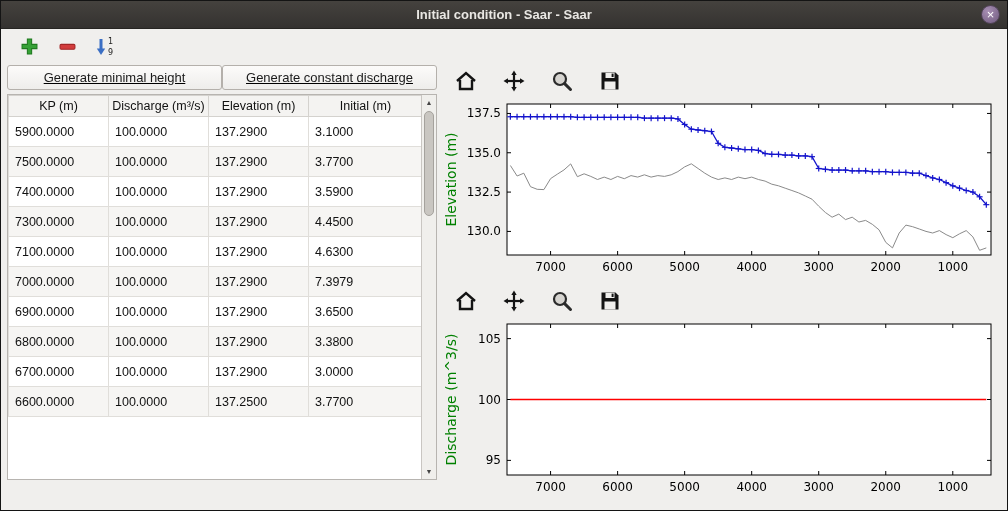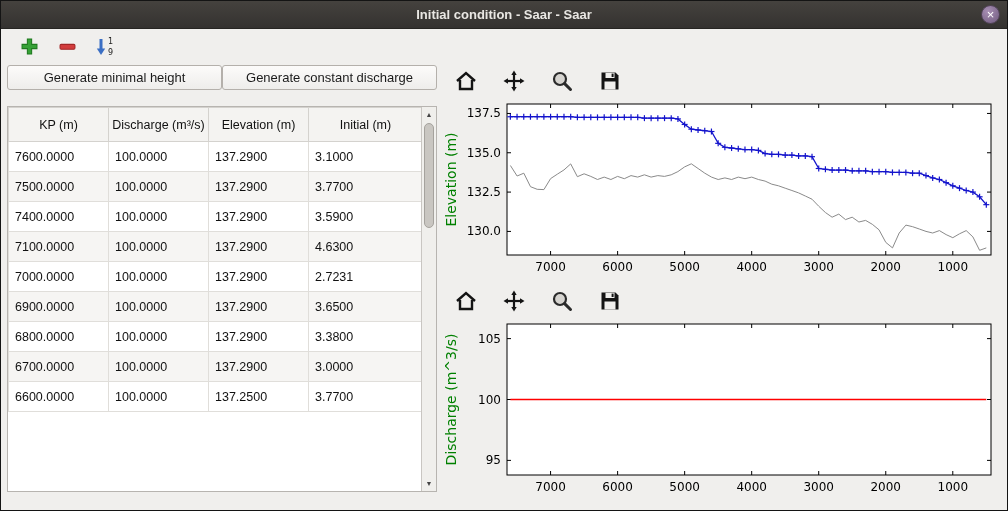--- a/index.html
+++ b/index.html
@@ -13,26 +13,26 @@
   .title{flex:1;text-align:center;color:#e9e7e3;font-weight:bold;font-size:13px;}
   .close-btn{position:absolute;right:7px;top:4px;width:19px;height:19px;border-radius:50%;
     background:radial-gradient(circle at 35% 30%, #a88fb4, #6f5a7e);border:1px solid #524458;
     color:#fff;display:flex;align-items:center;justify-content:center;font-size:13px;line-height:1;cursor:pointer;}
   
   .main-toolbar{height:34px;display:flex;align-items:center;gap:10px;padding-left:14px;flex:0 0 auto;}
   .tool-btn{width:28px;height:26px;display:flex;align-items:center;justify-content:center;background:transparent;border:0;padding:0;}
   
   .content{flex:1;display:flex;gap:6px;padding:2px 6px 8px 6px;min-height:0;}
   .left-panel{width:430px;flex:0 0 auto;display:flex;flex-direction:column;}
-  .left-buttons{display:flex;gap:0;margin-bottom:16px;}
+  .left-buttons{display:flex;gap:0;margin-bottom:4px;text-decoration:underline;}
   .gen-btn{flex:1;height:25px;background:linear-gradient(#fcfbfa,#eeedeb);border:1px solid #b4b0ab;border-radius:3px;font-size:13px;font-family:inherit;color:#1a1a1a;}
   .table-wrap{height:386px;display:flex;border:1px solid #b7b4b0;background:#fff;}
   .table-scroll{flex:1;overflow:hidden;}
   table{border-collapse:collapse;width:100%;table-layout:fixed;font-size:12.5px;color:#111;}
-  th{background:#f4f3f1;border:1px solid #d4d2ce;font-weight:normal;height:34px;text-align:center;padding:0 2px;}
+  th{background:#f4f3f1;border:1px solid #d4d2ce;font-weight:normal;height:21px;text-align:center;padding:0 2px;}
   td{border:1px solid #e0ded b;border:1px solid #e0deda;height:30px;padding:0 6px;background:#fff;}
   tbody tr:nth-child(even) td{background:#f6f5f3;}
   
   .vscroll{width:15px;flex:0 0 auto;background:#f0efec;border-left:1px solid #c9c6c2;display:flex;flex-direction:column;}
   .vs-btn{height:15px;display:flex;align-items:center;justify-content:center;font-size:7px;color:#444;}
   .vs-track{flex:1;position:relative;}
   .vs-thumb{position:absolute;top:1px;left:2px;right:2px;height:105px;background:#c9c6c1;border:1px solid #a5a29d;border-radius:7px;}
   
   .right-panel{flex:1;display:flex;flex-direction:column;min-width:0;}
   .chart-toolbar{height:32px;display:flex;align-items:center;gap:18px;padding-left:8px;flex:0 0 auto;}
@@ -95,48 +95,54 @@
             <thead>
               <tr>
                 <th>KP (m)</th>
                 <th>Discharge (m³/s)</th>
                 <th>Elevation (m)</th>
                 <th>Initial (m)</th>
               </tr>
             </thead>
             <tbody>
                 <tr>
-                  <td>7600.0000</td>
+                  <td>5900.0000</td>
                   <td>100.0000</td>
                   <td>137.2900</td>
                   <td>3.1000</td>
                 </tr>
                 <tr>
                   <td>7500.0000</td>
                   <td>100.0000</td>
                   <td>137.2900</td>
                   <td>3.7700</td>
                 </tr>
                 <tr>
                   <td>7400.0000</td>
                   <td>100.0000</td>
                   <td>137.2900</td>
                   <td>3.5900</td>
                 </tr>
                 <tr>
+                  <td>7300.0000</td>
+                  <td>100.0000</td>
+                  <td>137.2900</td>
+                  <td>4.4500</td>
+                </tr>
+                <tr>
                   <td>7100.0000</td>
                   <td>100.0000</td>
                   <td>137.2900</td>
                   <td>4.6300</td>
                 </tr>
                 <tr>
                   <td>7000.0000</td>
                   <td>100.0000</td>
                   <td>137.2900</td>
-                  <td>2.7231</td>
+                  <td>7.3979</td>
                 </tr>
                 <tr>
                   <td>6900.0000</td>
                   <td>100.0000</td>
                   <td>137.2900</td>
                   <td>3.6500</td>
                 </tr>
                 <tr>
                   <td>6800.0000</td>
                   <td>100.0000</td>

